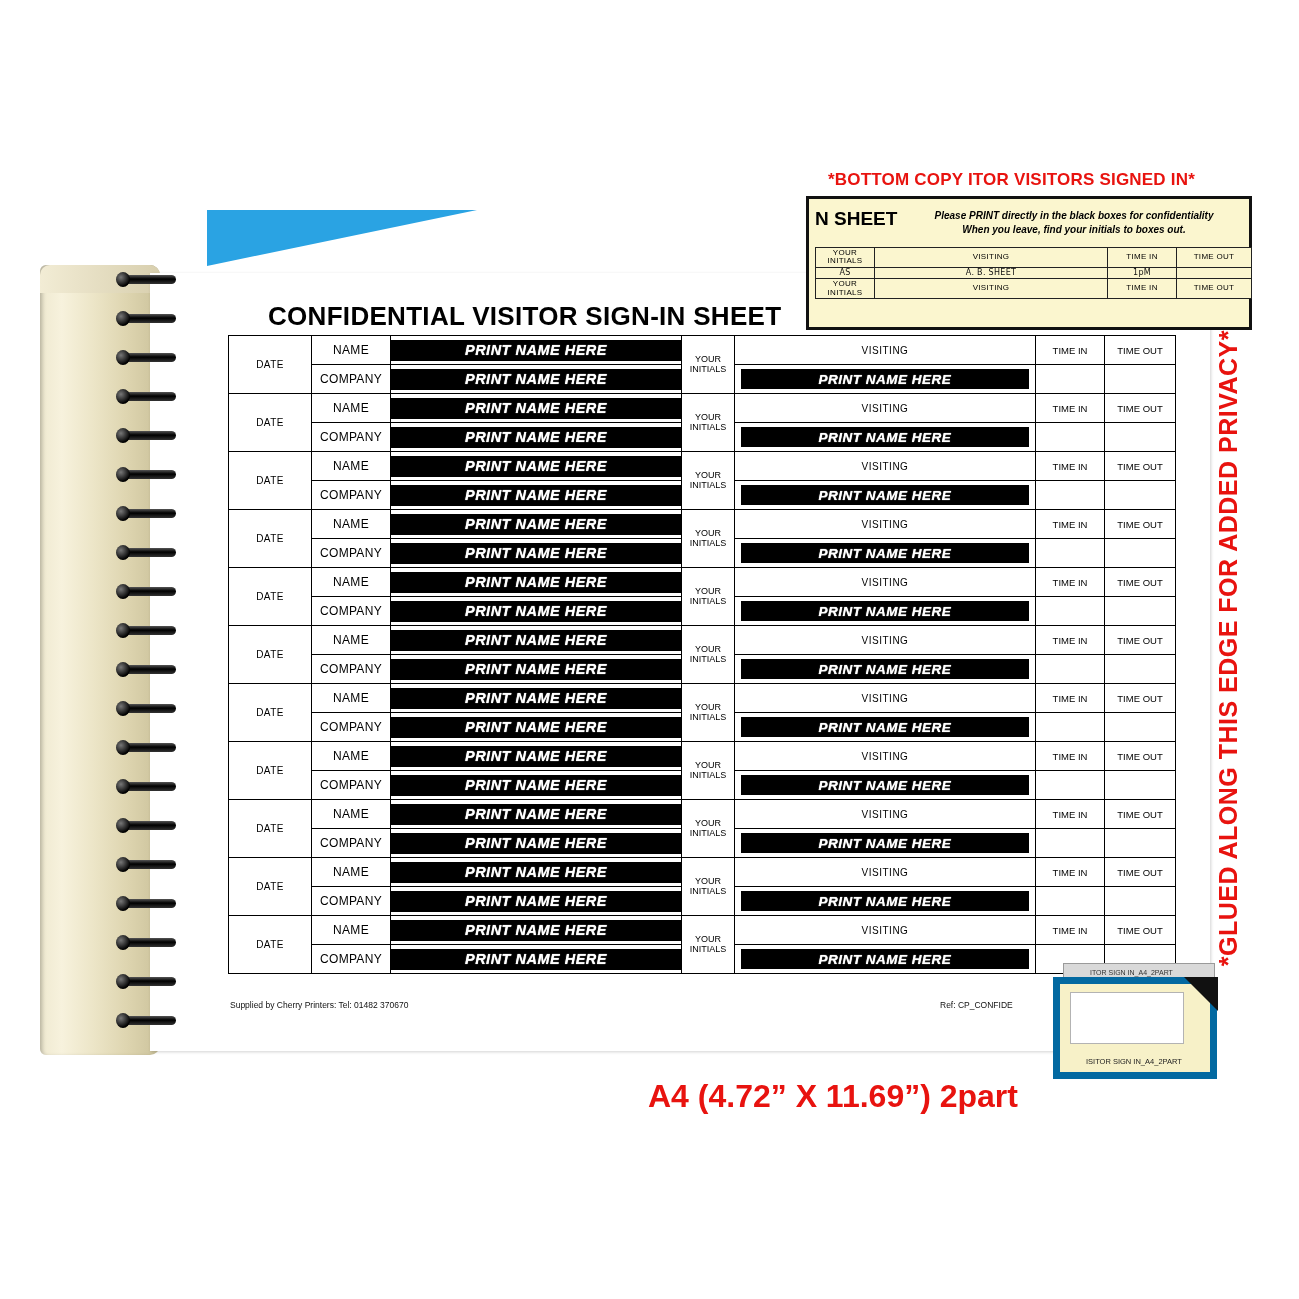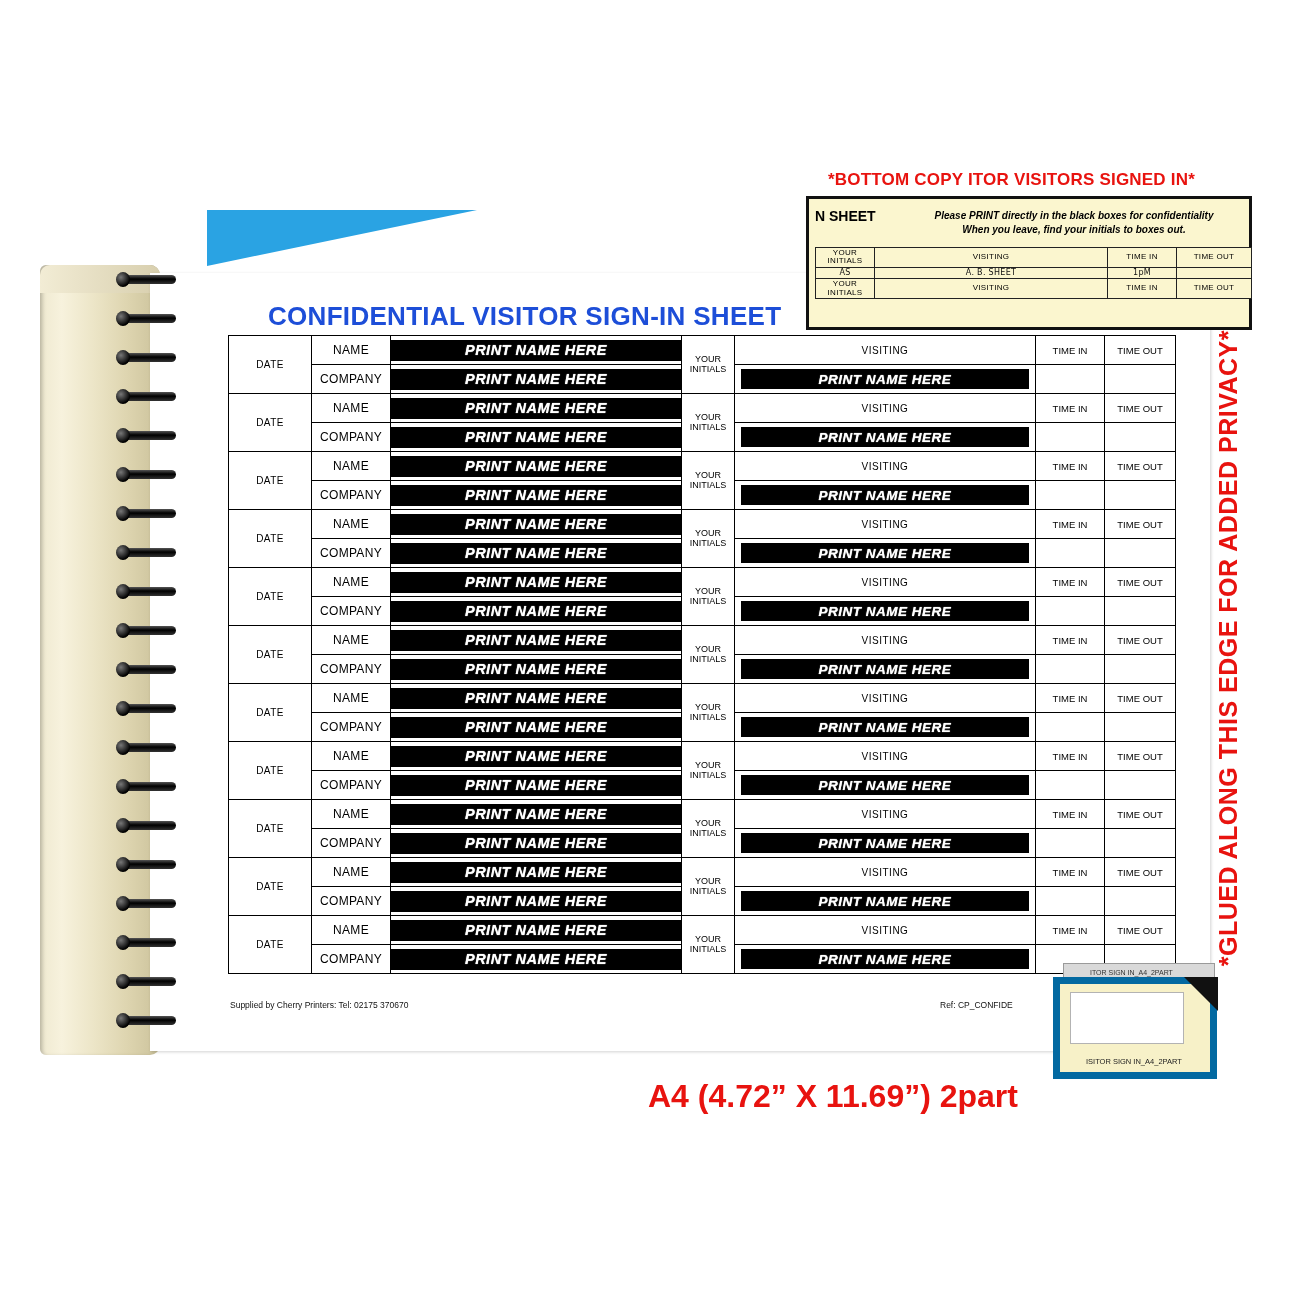--- a/index.html
+++ b/index.html
@@ -25,21 +25,21 @@
     border-left:270px solid #2aa3e3;border-bottom:56px solid transparent;}
 
   
   .spiral{position:absolute;left:72px;top:14px;width:84px;height:790px;}
   .ring{position:absolute;width:56px;height:9px;border-radius:5px;
     background:linear-gradient(to bottom,#555,#000 45%,#333);left:8px;}
   .ring:after{content:"";position:absolute;left:-4px;top:-3px;width:14px;height:15px;border-radius:50%;
     background:radial-gradient(circle at 35% 35%,#777,#000 70%);}
 
   
-  .form-title{position:absolute;left:118px;top:28px;font-size:26px;font-weight:bold;letter-spacing:.3px;color:#1d4ed8;}
+  .form-title{position:absolute;left:118px;top:28px;font-size:26px;font-weight:bold;letter-spacing:.3px;color:#000000;}
   .form-note{position:absolute;left:662px;top:33px;font-size:11px;font-style:italic;font-weight:bold;color:#000;}
 
   table.grid{position:absolute;left:78px;top:62px;width:940px;border-collapse:collapse;table-layout:fixed;}
   table.grid td{border:1px solid #000;padding:0;vertical-align:middle;}
 
   .c-date{width:82px;text-align:center;font-size:10px;letter-spacing:.4px;}
   .c-lbl{width:78px;text-align:center;font-size:12px;letter-spacing:.3px;}
   .c-name{width:290px;padding:2px 3px;}
   .c-init{width:52px;text-align:center;font-size:9px;line-height:1.05;}
   .c-vis{width:300px;text-align:center;font-size:10px;letter-spacing:.5px;}
@@ -58,21 +58,21 @@
 
   
   .cap-top{position:absolute;left:828px;top:170px;font-size:17px;font-weight:bold;color:#e8130f;letter-spacing:.2px;}
   .cap-bottom{position:absolute;left:648px;top:1078px;font-size:32px;font-weight:bold;color:#e8130f;}
   .cap-side{position:absolute;right:56px;top:330px;font-size:25px;font-weight:bold;color:#e8130f;
     writing-mode:vertical-rl;transform:rotate(180deg);letter-spacing:.5px;}
 
   
   .inset{position:absolute;left:806px;top:196px;width:446px;height:134px;background:#fbf6cf;
     border:3px solid #111;box-sizing:border-box;}
-  .inset-head{position:absolute;left:6px;top:9px;font-size:14px;font-weight:bold;color:#000;}
+  .inset-head{position:absolute;left:6px;top:9px;font-size:19px;font-weight:bold;color:#000;}
   .inset-instr{position:absolute;left:110px;top:10px;width:310px;text-align:center;font-size:10px;
     font-style:italic;font-weight:bold;line-height:1.35;color:#000;}
   table.inset-grid{position:absolute;left:6px;top:48px;width:432px;border-collapse:collapse;table-layout:fixed;}
   table.inset-grid td{border:1px solid #222;font-size:8px;text-align:center;padding:1px 0;
     background:#fbf6cf;letter-spacing:.3px;line-height:1.05;}
   .ig-init{width:58px;}
   .ig-vis{width:232px;}
   .ig-in{width:68px;}
   .ig-out{width:74px;}
   .hand{font-family:"DejaVu Sans",sans-serif;font-size:15px;color:#111;letter-spacing:1px;
@@ -371,21 +371,21 @@
               <div class="vis-cell-inner">
                 <div class="blackbar small">PRINT NAME HERE</div>
               </div>
             </td>
             <td></td>
             <td></td>
           </tr>
         </tbody>
       </table>
 
-    <div class="footer-left">Supplied by Cherry Printers: Tel: 02175 370670</div>
+    <div class="footer-left">Supplied by Cherry Printers: Tel: 01482 370670</div>
     <div class="footer-right">Ref: CP_CONFIDE</div>
   </div>
 
   <div class="spiral" id="spiral">
       <div class="ring" style="top: 6px;"></div>
       <div class="ring" style="top: 45px;"></div>
       <div class="ring" style="top: 84px;"></div>
       <div class="ring" style="top: 123px;"></div>
       <div class="ring" style="top: 162px;"></div>
       <div class="ring" style="top: 201px;"></div>

